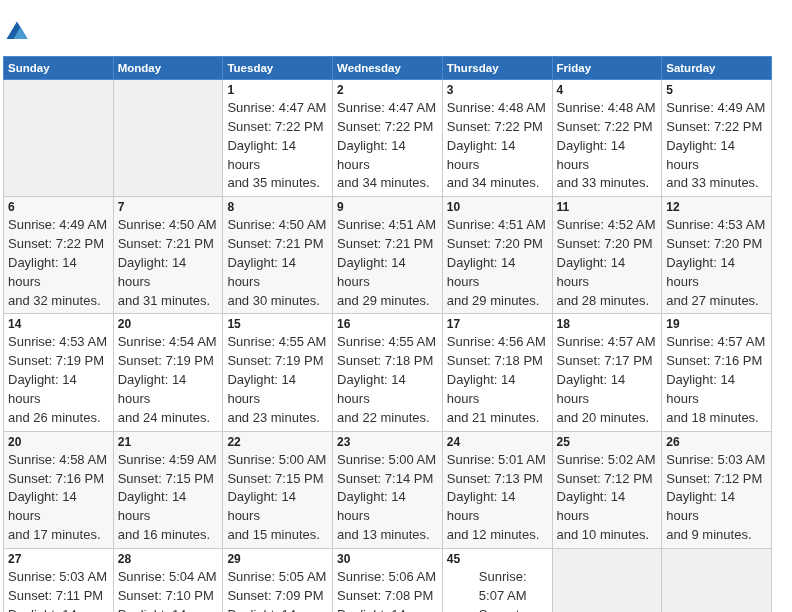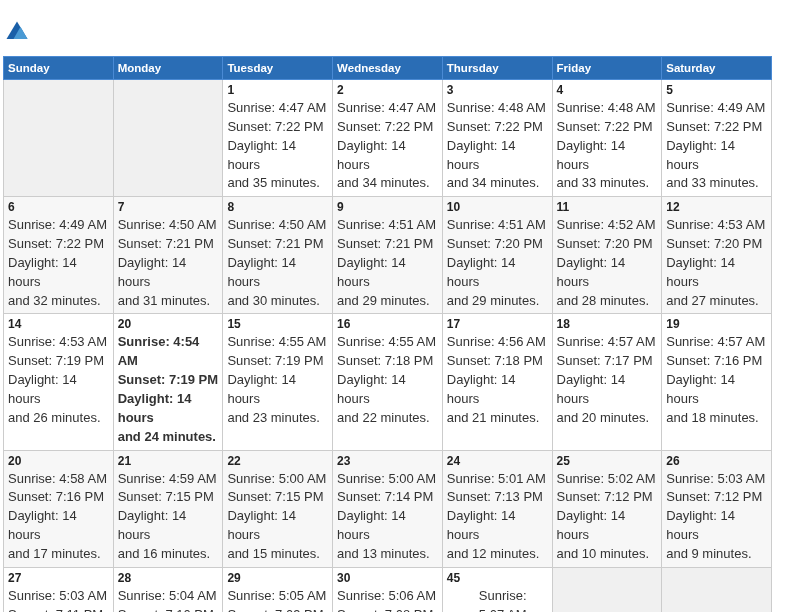--- a/index.html
+++ b/index.html
@@ -230,21 +230,21 @@
         <tr class="row-odd">
           <td>
             <span class="day-num">14</span>
             <div class="day-info" style="white-space: pre-line;">Sunrise: 4:53 AM
 Sunset: 7:19 PM
 Daylight: 14 hours
 and 26 minutes.</div>
           </td>
           <td>
             <span class="day-num">20</span>
-            <div class="day-info" style="white-space: pre-line; font-weight: bold;">Sunrise: 4:54 AM
+            <div class="day-info" style="white-space: pre-line;">Sunrise: 4:54 AM
 Sunset: 7:19 PM
 Daylight: 14 hours
 and 24 minutes.</div>
           </td>
           <td>
             <span class="day-num">15</span>
             <div class="day-info" style="white-space: pre-line;">Sunrise: 4:55 AM
 Sunset: 7:19 PM
 Daylight: 14 hours
 and 23 minutes.</div>

